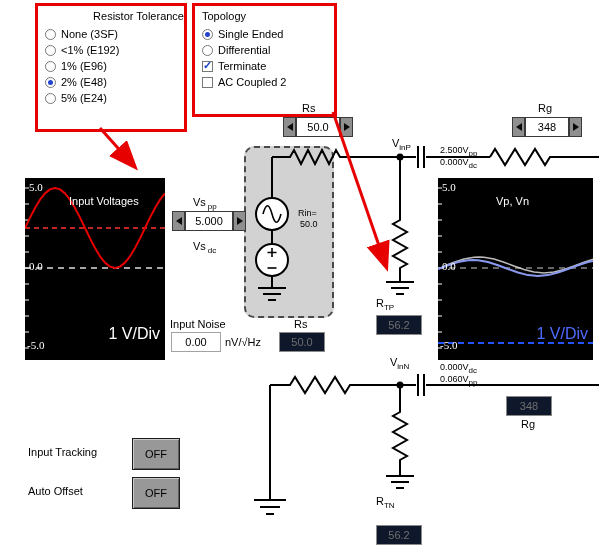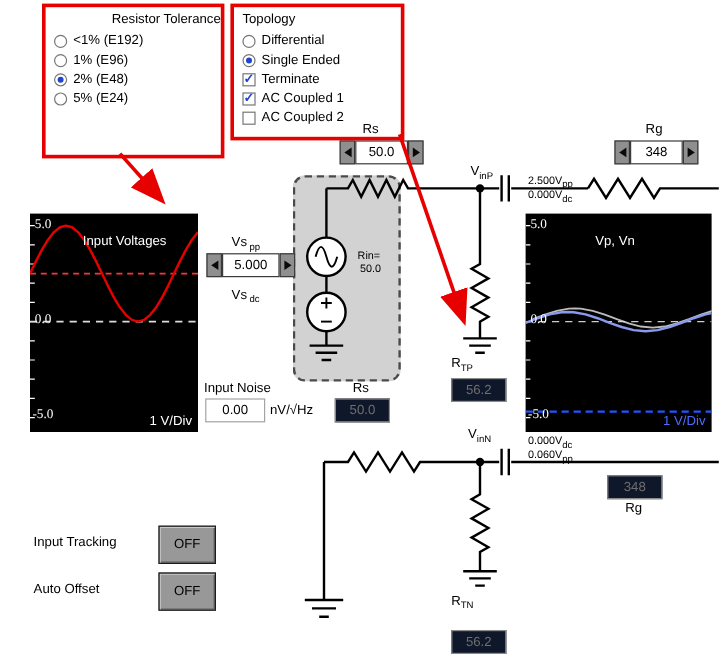--- a/index.html
+++ b/index.html
@@ -33,21 +33,21 @@
   .val{height:20px;background:#fff;border:1px solid #3a3a3a;box-sizing:border-box;
        display:flex;align-items:center;justify-content:center;font-size:11px;}
   .gval{background:#0f172a;border:1px solid #8a8a8a;color:#6f6f6f;box-sizing:border-box;
         display:flex;align-items:center;justify-content:center;font-size:11px;z-index:3;position:absolute;}
   .wval{background:#fff;border:1px solid #a3a3a3;color:#000;box-sizing:border-box;
         display:flex;align-items:center;justify-content:center;font-size:11px;z-index:3;position:absolute;}
   
   .scope{position:absolute;background:#000;z-index:2;}
   .scope .ylab{position:absolute;font-size:11px;color:#fff;font-family:Liberation Serif, serif;}
   .scope .title{position:absolute;font-size:11px;color:#fff;}
-  .scope .divlab{position:absolute;font-size:11px;color:#fff;right:5px;bottom:3px;}
+  .scope .divlab{position:absolute;font-size:16px;color:#fff;right:5px;bottom:17px;}
   .scope svg{position:absolute;left:0;top:0;}
   
   #srcblock{position:absolute;left:244px;top:146px;width:90px;height:172px;background:#d2d2d2;
             border:2px dashed #4a4a4a;border-radius:10px;box-sizing:border-box;z-index:1;}
   .offbtn{position:absolute;width:46px;height:30px;background:#989898;border:1px solid #1d1d1d;
           box-shadow:inset 1px 1px 0 #c9c9c9, inset -1px -1px 0 #5e5e5e;
           display:flex;align-items:center;justify-content:center;font-size:11px;color:#000;
           z-index:3;cursor:pointer;}
   #schematic{position:absolute;left:0;top:0;z-index:2;pointer-events:none;}
   #arrows{position:absolute;left:0;top:0;z-index:7;pointer-events:none;}
@@ -100,20 +100,24 @@
       <circle cx="400" cy="157" r="3.5"></circle>
       <circle cx="400" cy="385" r="3.5"></circle>
     </g>
   </svg>
 
   <div class="redbox" style="left:35px;top:3px;width:146px;height:123px;text-align:right;">
     <div class="grp">
       <div class="grp-title">Resistor Tolerance</div>
       <div class="opt">
         <span class="radio"></span>
+        <span>None (3SF)</span>
+      </div>
+      <div class="opt">
+        <span class="radio"></span>
         <span>&lt;1% (E192)</span>
       </div>
       <div class="opt">
         <span class="radio"></span>
         <span>1% (E96)</span>
       </div>
       <div class="opt">
         <span class="radio checked"></span>
         <span>2% (E48)</span>
       </div>
@@ -121,34 +125,30 @@
         <span class="radio"></span>
         <span>5% (E24)</span>
       </div>
     </div>
   </div>
 
   <div class="redbox" style="left:192px;top:3px;width:139px;height:108px;">
     <div class="grp">
       <div class="grp-title">Topology</div>
       <div class="opt">
-        <span class="radio"></span>
-        <span>Differential</span>
-      </div>
-      <div class="opt">
         <span class="radio checked"></span>
         <span>Single Ended</span>
       </div>
       <div class="opt">
+        <span class="radio"></span>
+        <span>Differential</span>
+      </div>
+      <div class="opt">
         <span class="check checked"></span>
         <span>Terminate</span>
-      </div>
-      <div class="opt">
-        <span class="check checked"></span>
-        <span>AC Coupled 1</span>
       </div>
       <div class="opt">
         <span class="check"></span>
         <span>AC Coupled 2</span>
       </div>
     </div>
   </div>
 
   <div class="abs lbl z3" style="left:302px;top:102px;">Rs</div>
   <div class="stepper" style="left:283px;top:117px;">

